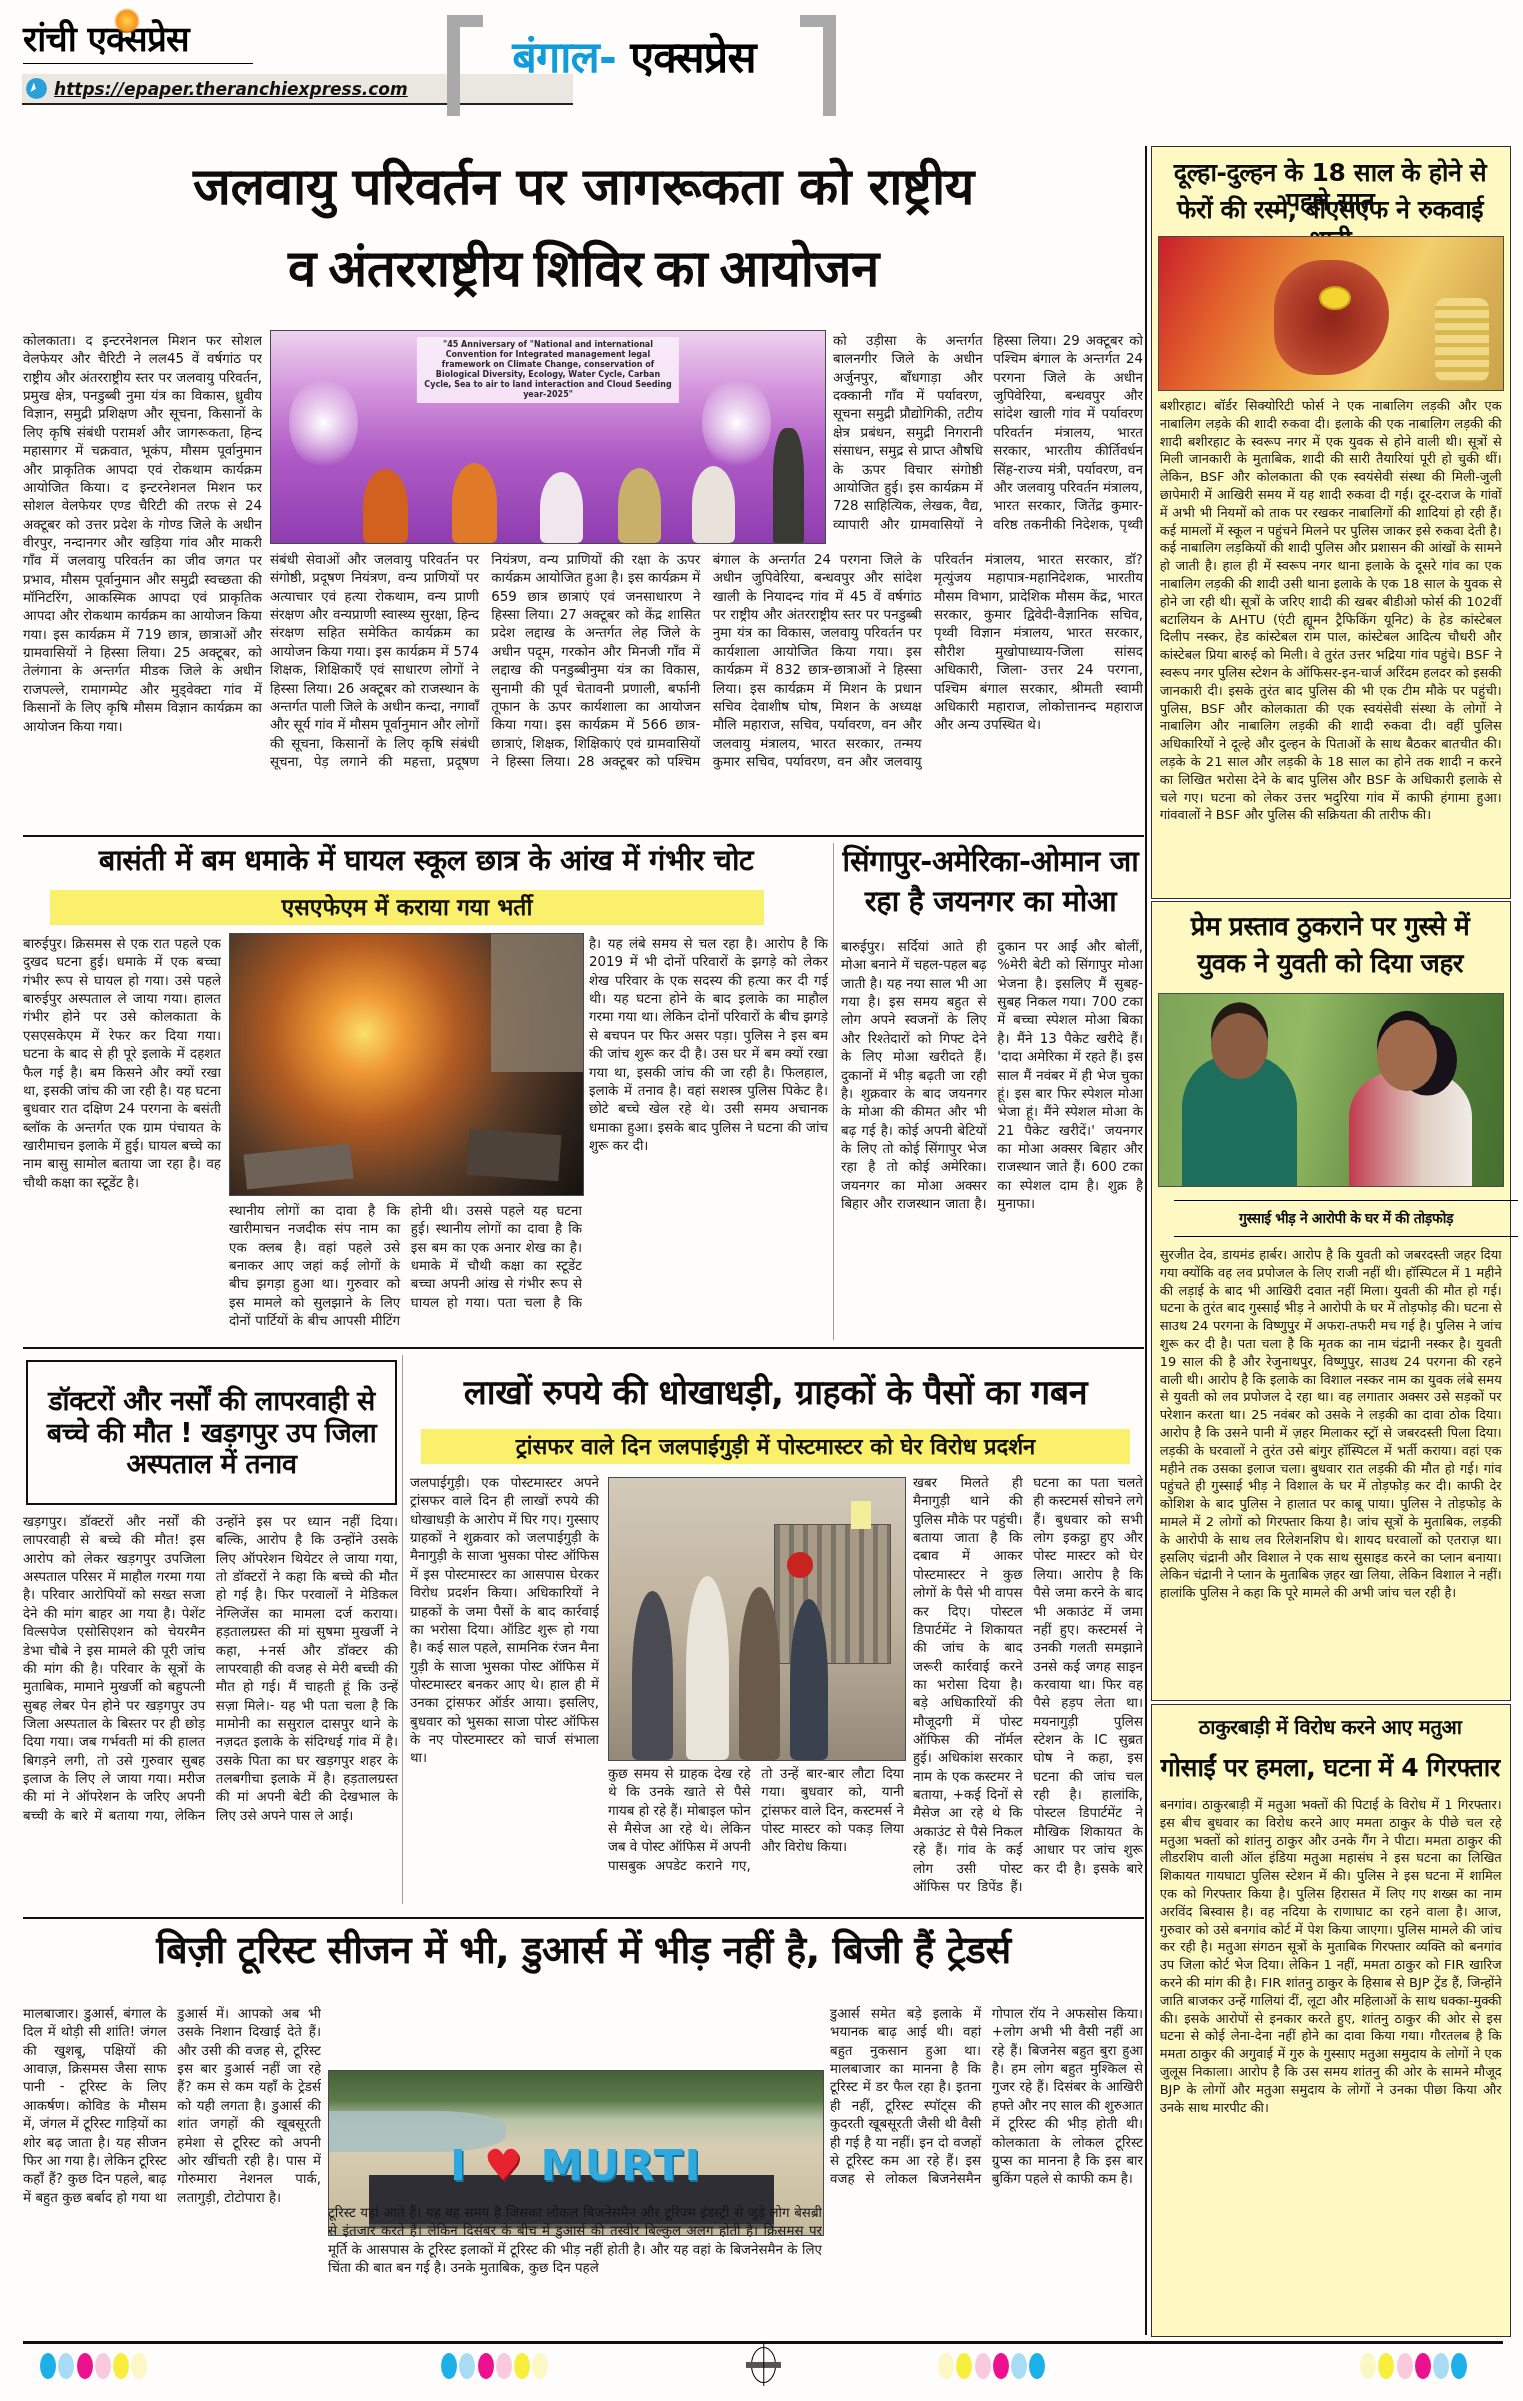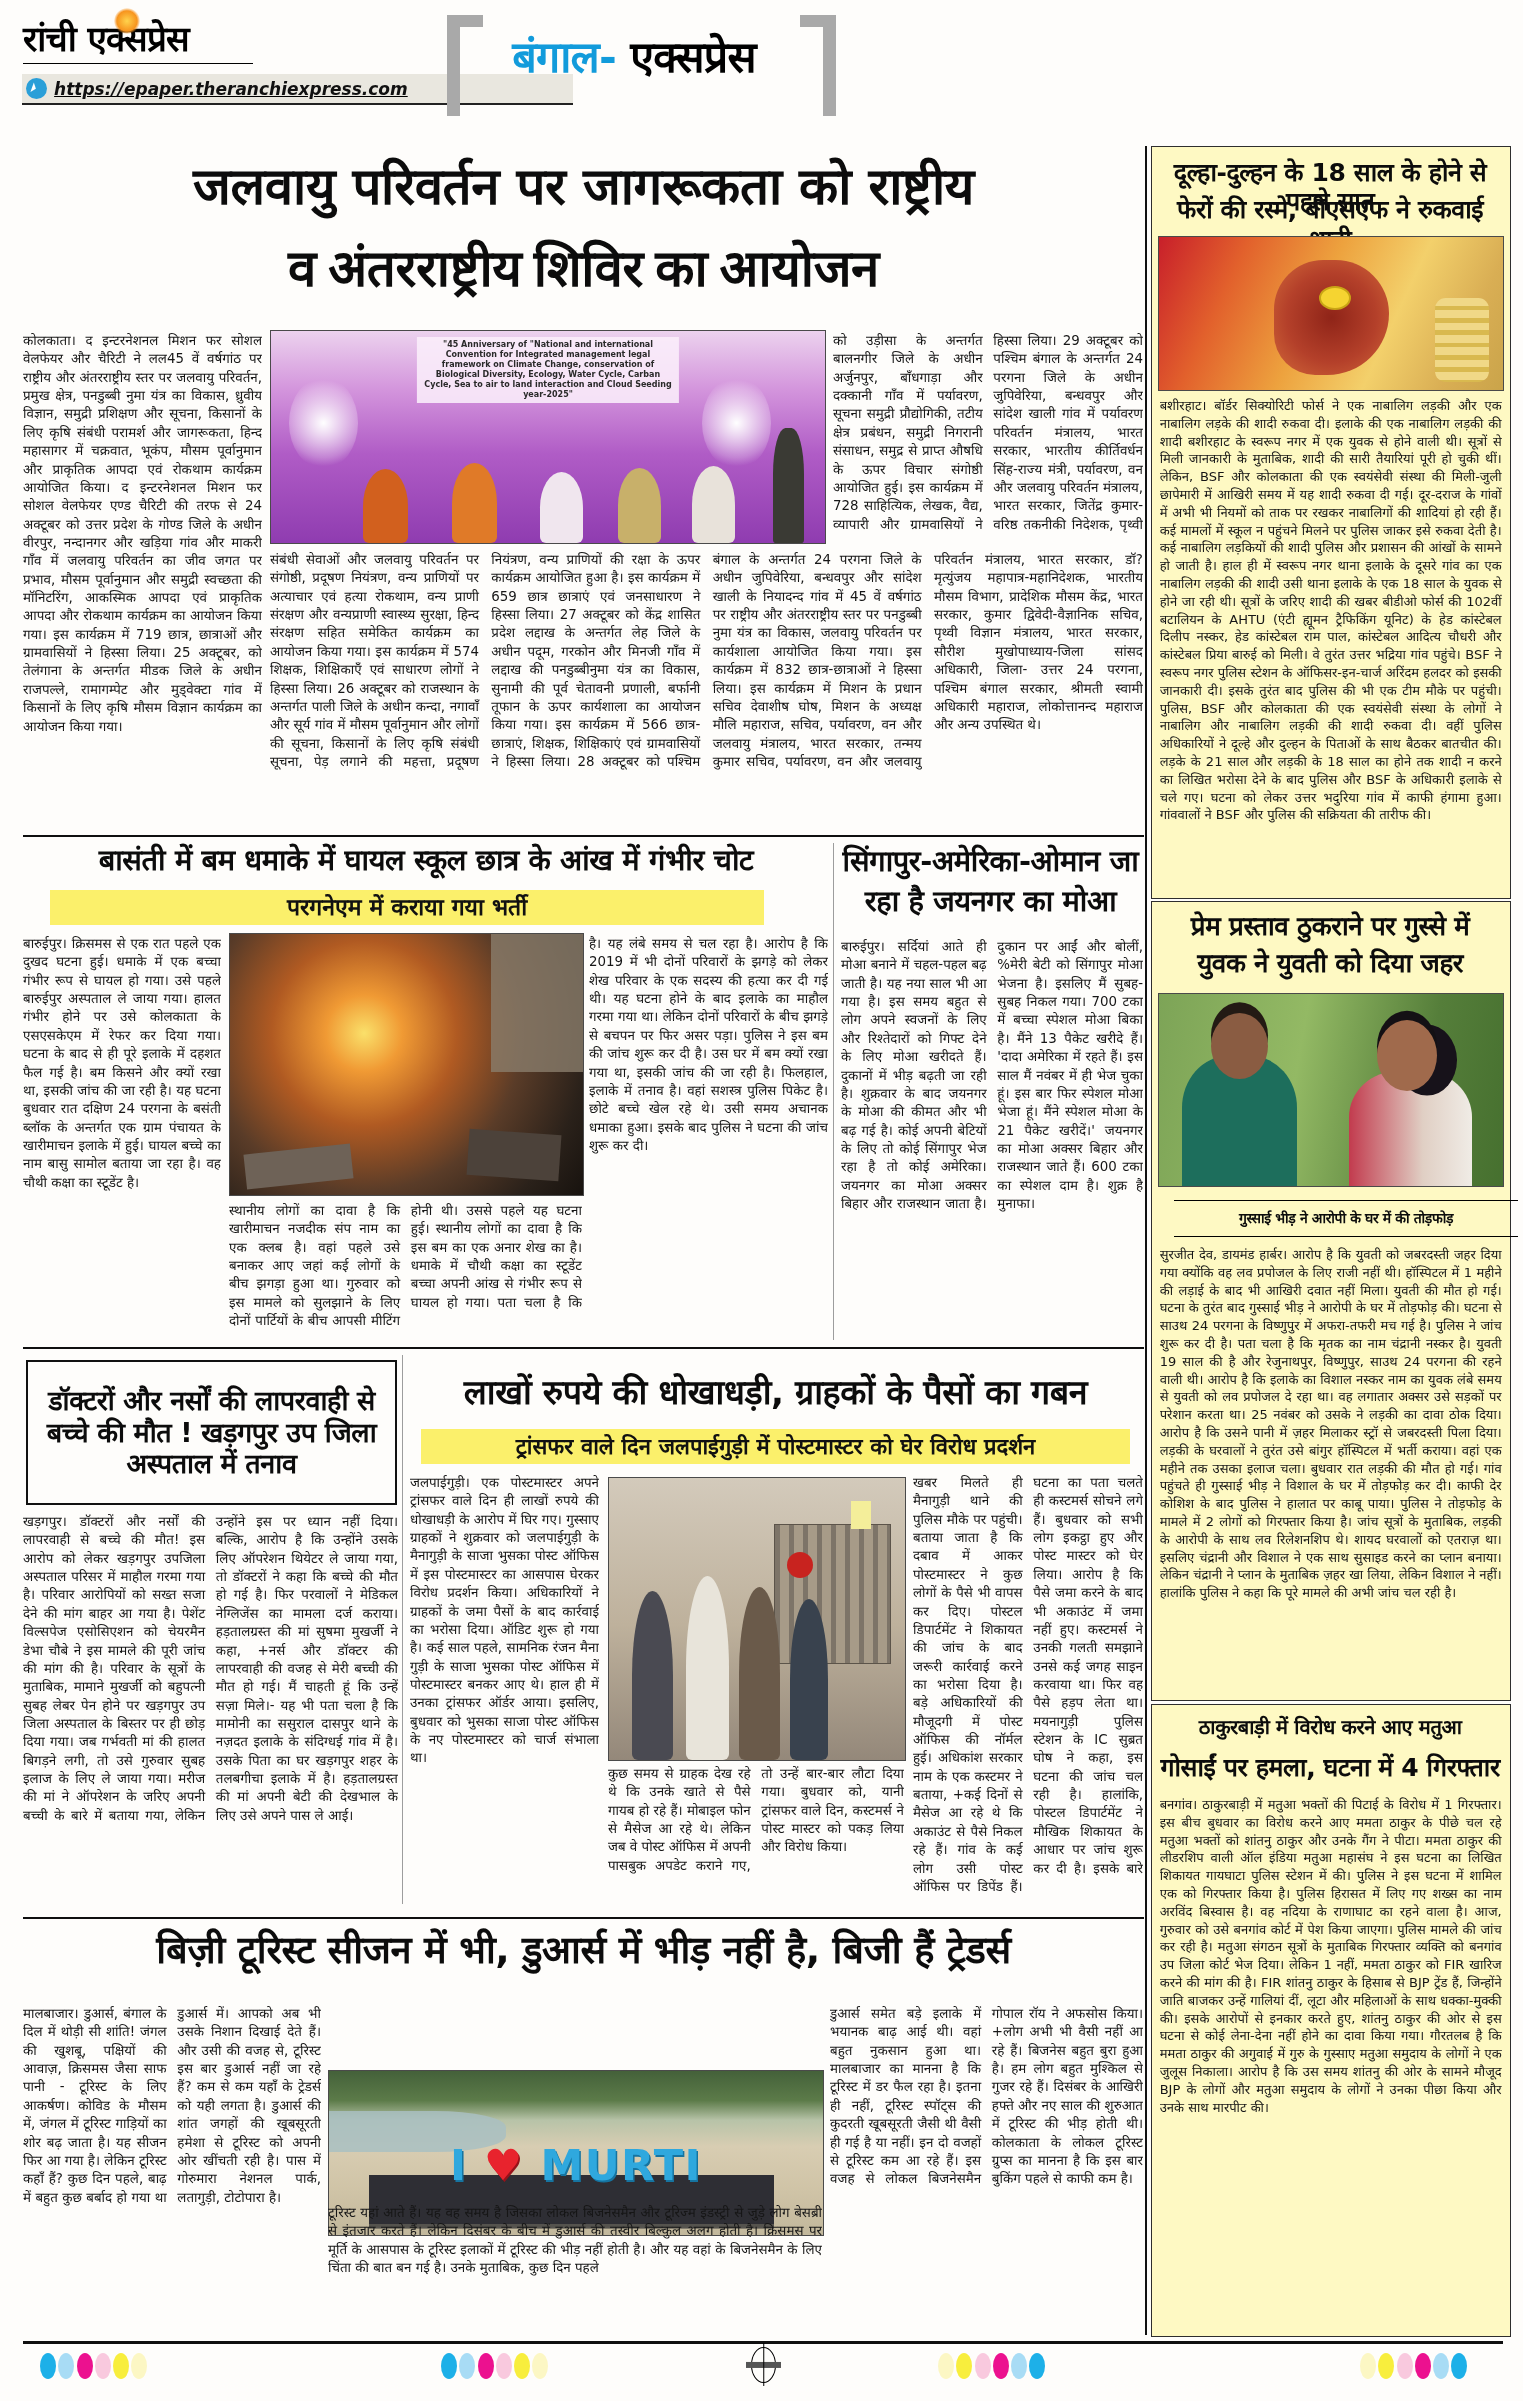--- a/index.html
+++ b/index.html
@@ -90,21 +90,21 @@
 
     <div class="abs body-text" style="left:23px;top:332px;width:239px;height:497px;">कोलकाता। द इन्टरनेशनल मिशन फर सोशल वेलफेयर और चैरिटी ने लल45 वें वर्षगांठ पर राष्ट्रीय और अंतरराष्ट्रीय स्तर पर जलवायु परिवर्तन, प्रमुख क्षेत्र, पनडुब्बी नुमा यंत्र का विकास, ध्रुवीय विज्ञान, समुद्री प्रशिक्षण और सूचना, किसानों के लिए कृषि संबंधी परामर्श और जागरूकता, हिन्द महासागर में चक्रवात, भूकंप, मौसम पूर्वानुमान और प्राकृतिक आपदा एवं रोकथाम कार्यक्रम आयोजित किया। द इन्टरनेशनल मिशन फर सोशल वेलफेयर एण्ड चैरिटी की तरफ से 24 अक्टूबर को उत्तर प्रदेश के गोण्ड जिले के अधीन वीरपुर, नन्दानगर और खड़िया गांव और माकरी गाँव में जलवायु परिवर्तन का जीव जगत पर प्रभाव, मौसम पूर्वानुमान और समुद्री स्वच्छता की मॉनिटरिंग, आकस्मिक आपदा एवं प्राकृतिक आपदा और रोकथाम कार्यक्रम का आयोजन किया गया। इस कार्यक्रम में 719 छात्र, छात्राओं और ग्रामवासियों ने हिस्सा लिया। 25 अक्टूबर, को तेलंगाना के अन्तर्गत मीडक जिले के अधीन राजपल्ले, रामागम्पेट और मुड्वेक्टा गांव में किसानों के लिए कृषि मौसम विज्ञान कार्यक्रम का आयोजन किया गया।</div>
     <div class="abs body-text cols2" style="left:833px;top:332px;width:310px;height:210px;">को उड़ीसा के अन्तर्गत बालनगीर जिले के अधीन अर्जुनपुर, बाँधगाड़ा और दक्कानी गाँव में पर्यावरण, सूचना समुद्री प्रौद्योगिकी, तटीय क्षेत्र प्रबंधन, समुद्री निगरानी संसाधन, समुद्र से प्राप्त औषधि के ऊपर विचार संगोष्ठी आयोजित हुई। इस कार्यक्रम में 728 साहित्यिक, लेखक, वैद्य, व्यापारी और ग्रामवासियों ने हिस्सा लिया। 29 अक्टूबर को पश्चिम बंगाल के अन्तर्गत 24 परगना जिले के अधीन जुपिवेरिया, बन्धवपुर और सांदेश खाली गांव में पर्यावरण परिवर्तन मंत्रालय, भारत सरकार, भारतीय कीर्तिवर्धन सिंह-राज्य मंत्री, पर्यावरण, वन और जलवायु परिवर्तन मंत्रालय, भारत सरकार, जितेंद्र कुमार-वरिष्ठ तकनीकी निदेशक, पृथ्वी विज्ञान मंत्रालय, भारत सरकार के संदेश प्राप्त हुए।</div>
     <div class="abs body-text cols4" style="left:270px;top:551px;width:873px;height:278px;">संबंधी सेवाओं और जलवायु परिवर्तन पर संगोष्ठी, प्रदूषण नियंत्रण, वन्य प्राणियों पर अत्याचार एवं हत्या रोकथाम, वन्य प्राणी संरक्षण और वन्यप्राणी स्वास्थ्य सुरक्षा, हिन्द संरक्षण सहित समेकित कार्यक्रम का आयोजन किया गया। इस कार्यक्रम में 574 शिक्षक, शिक्षिकाएँ एवं साधारण लोगों ने हिस्सा लिया। 26 अक्टूबर को राजस्थान के अन्तर्गत पाली जिले के अधीन कन्दा, नगावाँ और सूर्य गांव में मौसम पूर्वानुमान और लोगों की सूचना, किसानों के लिए कृषि संबंधी सूचना, पेड़ लगाने की महत्ता, प्रदूषण नियंत्रण, वन्य प्राणियों की रक्षा के ऊपर कार्यक्रम आयोजित हुआ है। इस कार्यक्रम में 659 छात्र छात्राएं एवं जनसाधारण ने हिस्सा लिया। 27 अक्टूबर को केंद्र शासित प्रदेश लद्दाख के अन्तर्गत लेह जिले के अधीन पदूम, गरकोन और मिनजी गाँव में लद्दाख की पनडुब्बीनुमा यंत्र का विकास, सुनामी की पूर्व चेतावनी प्रणाली, बर्फानी तूफान के ऊपर कार्यशाला का आयोजन किया गया। इस कार्यक्रम में 566 छात्र-छात्राएं, शिक्षक, शिक्षिकाएं एवं ग्रामवासियों ने हिस्सा लिया। 28 अक्टूबर को पश्चिम बंगाल के अन्तर्गत 24 परगना जिले के अधीन जुपिवेरिया, बन्धवपुर और सांदेश खाली के नियादन्द गांव में 45 वें वर्षगांठ पर राष्ट्रीय और अंतरराष्ट्रीय स्तर पर पनडुब्बी नुमा यंत्र का विकास, जलवायु परिवर्तन पर कार्यशाला आयोजित किया गया। इस कार्यक्रम में 832 छात्र-छात्राओं ने हिस्सा लिया। इस कार्यक्रम में मिशन के प्रधान सचिव देवाशीष घोष, मिशन के अध्यक्ष मौलि महाराज, सचिव, पर्यावरण, वन और जलवायु मंत्रालय, भारत सरकार, तन्मय कुमार सचिव, पर्यावरण, वन और जलवायु परिवर्तन मंत्रालय, भारत सरकार, डॉ? मृत्युंजय महापात्र-महानिदेशक, भारतीय मौसम विभाग, प्रादेशिक मौसम केंद्र, भारत सरकार, कुमार द्विवेदी-वैज्ञानिक सचिव, पृथ्वी विज्ञान मंत्रालय, भारत सरकार, सौरीश मुखोपाध्याय-जिला सांसद अधिकारी, जिला- उत्तर 24 परगना, पश्चिम बंगाल सरकार, श्रीमती स्वामी अधिकारी महाराज, लोकोत्तानन्द महाराज और अन्य उपस्थित थे।</div>
   </div>
 
   <div class="rule-h" style="left:23px;top:835px;width:1121px;height:1.5px;"></div>
 
   <div>
     <div class="abs hl" style="left:23px;top:843px;width:806px;font-size:29px;">बासंती में बम धमाके में घायल स्कूल छात्र के आंख में गंभीर चोट</div>
-    <div class="abs yellow-bar" style="left:50px;top:890px;width:714px;height:35px;font-size:23px;line-height:35px;">परगनेएम में कराया गया भर्ती</div>
+    <div class="abs yellow-bar" style="left:50px;top:890px;width:714px;height:35px;font-size:23px;line-height:35px;">एसएफेएम में कराया गया भर्ती</div>
 
     <div class="photo" style="left:229px;top:933px;width:353px;height:261px;background:radial-gradient(circle at 38% 38%,#fae06a 0%,#f09a34 14%,#b05a22 34%,#5a3c28 58%,#2a211a 82%,#17120e 100%);">
       <div class="abs" style="left:15.3px;bottom:10.7px;width:107px;height:35px;background:#6e6257;transform:rotate(-6deg);"></div>
       <div class="abs" style="right:23px;bottom:17px;width:92px;height:46px;background:#4c423a;transform:rotate(4deg);"></div>
       <div class="abs" style="right:0;top:0;width:92px;height:138px;background:#8a7d6c;opacity:.8;"></div>
     </div>
 
     <div class="abs body-text" style="left:23px;top:935px;width:198px;height:401px;">बारुईपुर। क्रिसमस से एक रात पहले एक दुखद घटना हुई। धमाके में एक बच्चा गंभीर रूप से घायल हो गया। उसे पहले बारुईपुर अस्पताल ले जाया गया। हालत गंभीर होने पर उसे कोलकाता के एसएसकेएम में रेफर कर दिया गया। घटना के बाद से ही पूरे इलाके में दहशत फैल गई है। बम किसने और क्यों रखा था, इसकी जांच की जा रही है। यह घटना बुधवार रात दक्षिण 24 परगना के बसंती ब्लॉक के अन्तर्गत एक ग्राम पंचायत के खारीमाचन इलाके में हुई। घायल बच्चे का नाम बासु सामोल बताया जा रहा है। वह चौथी कक्षा का स्टूडेंट है।</div>
     <div class="abs body-text cols2" style="left:229px;top:1202px;width:353px;height:135px;">स्थानीय लोगों का दावा है कि खारीमाचन नजदीक संप नाम का एक क्लब है। वहां पहले उसे बनाकर आए जहां कई लोगों के बीच झगड़ा हुआ था। गुरुवार को इस मामले को सुलझाने के लिए दोनों पार्टियों के बीच आपसी मीटिंग होनी थी। उससे पहले यह घटना हुई। स्थानीय लोगों का दावा है कि इस बम का एक अनार शेख का है। धमाके में चौथी कक्षा का स्टूडेंट बच्चा अपनी आंख से गंभीर रूप से घायल हो गया। पता चला है कि इसके दाहिने हाथ और दोनों आंखों में गंभीर चोटें आई हैं।</div>
     <div class="abs body-text" style="left:589px;top:935px;width:239px;height:401px;">है। यह लंबे समय से चल रहा है। आरोप है कि 2019 में भी दोनों परिवारों के झगड़े को लेकर शेख परिवार के एक सदस्य की हत्या कर दी गई थी। यह घटना होने के बाद इलाके का माहौल गरमा गया था। लेकिन दोनों परिवारों के बीच झगड़े से बचपन पर फिर असर पड़ा। पुलिस ने इस बम की जांच शुरू कर दी है। उस घर में बम क्यों रखा गया था, इसकी जांच की जा रही है। फिलहाल, इलाके में तनाव है। वहां सशस्त्र पुलिस पिकेट है। छोटे बच्चे खेल रहे थे। उसी समय अचानक धमाका हुआ। इसके बाद पुलिस ने घटना की जांच शुरू कर दी।</div>

